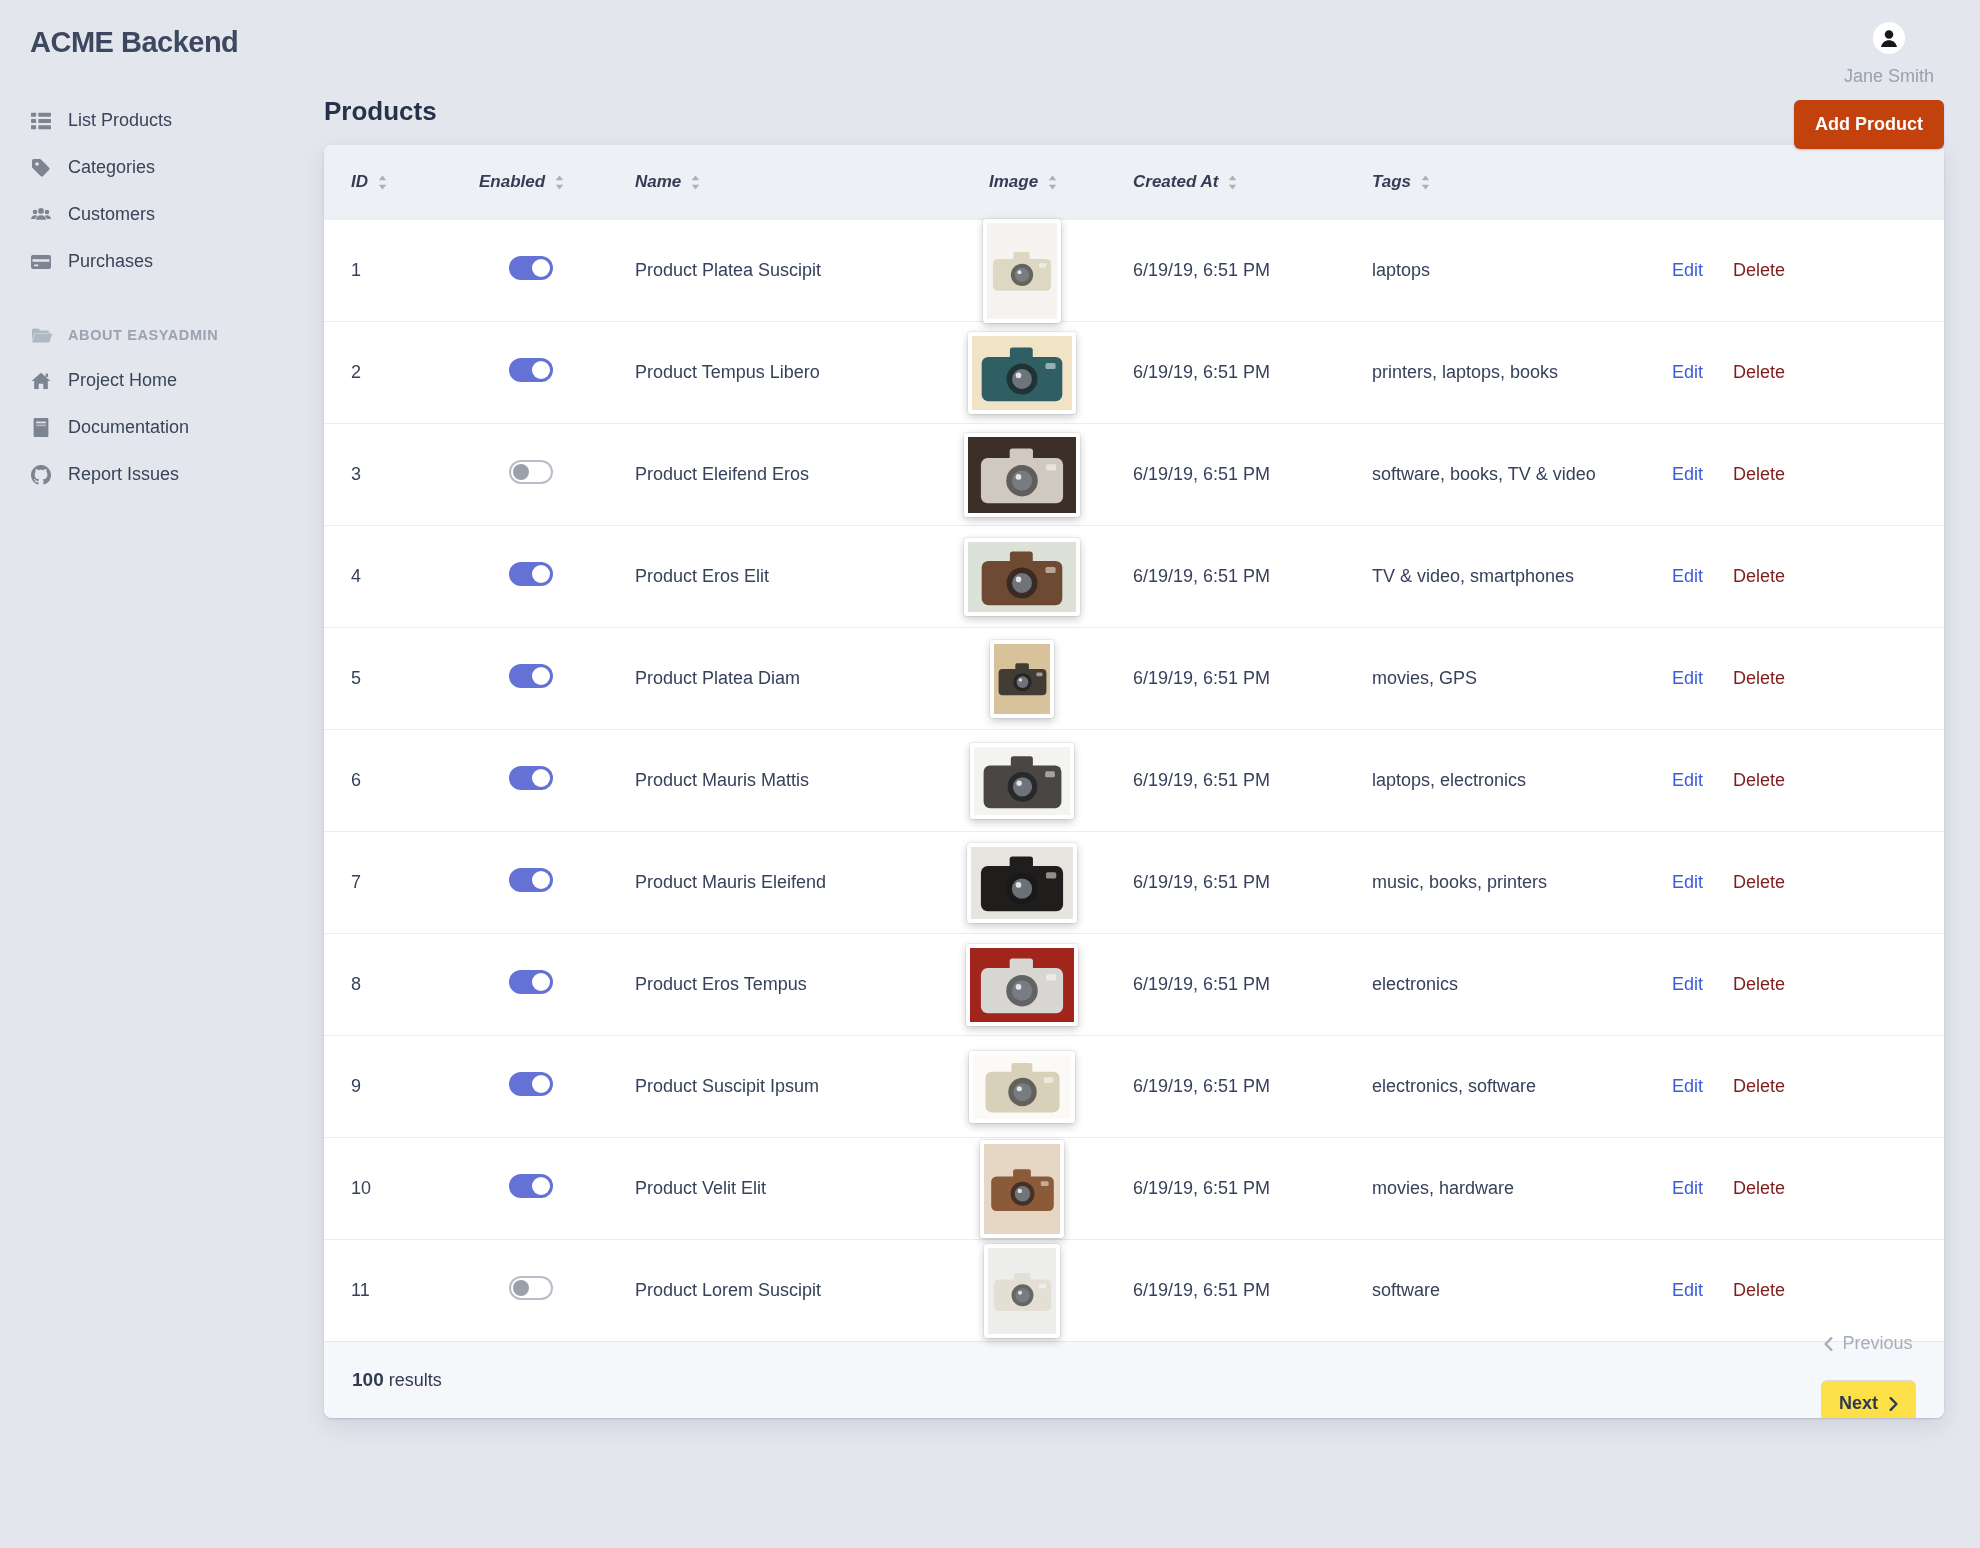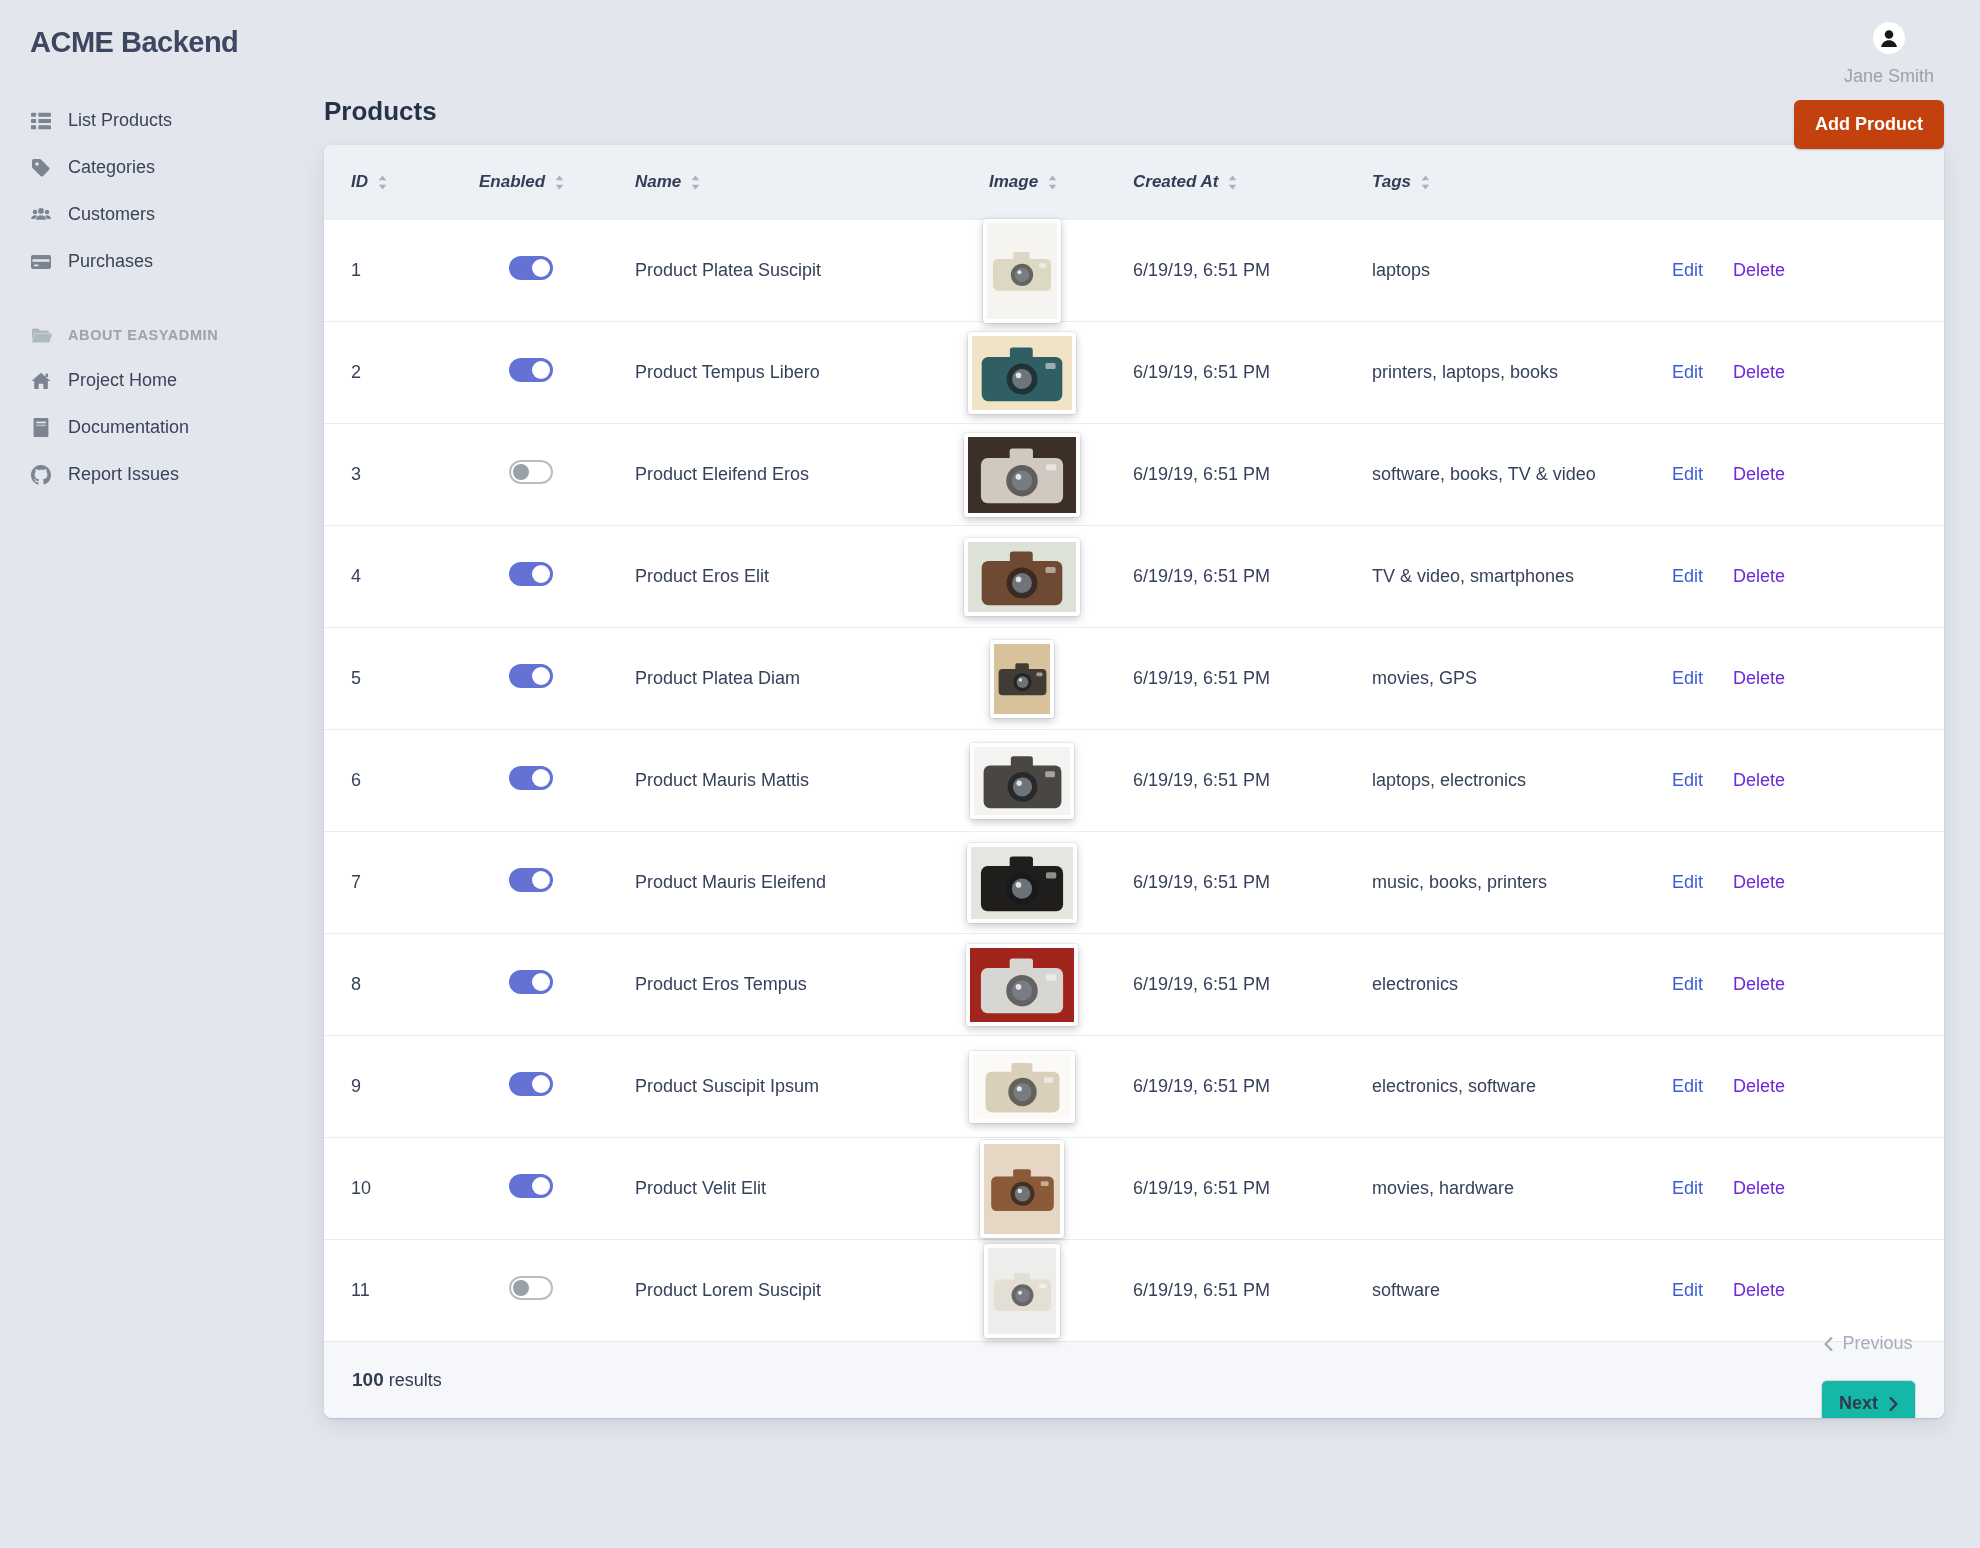--- a/index.html
+++ b/index.html
@@ -51,28 +51,28 @@
   .thumb-slot { width:116px; display:flex; justify-content:center; }
   .thumb { border:4px solid #fff; border-radius:3px; box-shadow:0 0 0 1px rgba(0,0,0,.05), 0 3px 9px rgba(0,0,0,.22); display:flex; align-items:center; justify-content:center; }
   
   .toggle { display:inline-block; width:44px; height:24px; border-radius:12px; position:relative; cursor:pointer; }
   .toggle.on { background:#6471d5; }
   .toggle.on .knob { position:absolute; right:3px; top:3px; width:18px; height:18px; border-radius:50%; background:#fff; }
   .toggle.off { background:#fff; border:2px solid #b7bdc7; }
   .toggle.off .knob { position:absolute; left:2px; top:2px; width:16px; height:16px; border-radius:50%; background:#99a1ab; }
   .link-edit, .link-delete { font-size:18px; font-weight:500; text-decoration:none; cursor:pointer; }
   .link-edit { color:#3c5bd9; }
-  .link-delete { color:#6d28d9; }
+  .link-delete { color:#7f1d1d; }
   
   .tfoot { display:flex; align-items:center; justify-content:space-between; height:77px; background:#f5f7fa; border-top:1px solid #e6eaef; padding:0 28px; }
   .results { font-size:18px; color:#303b52; }
   .results b { font-size:19px; font-weight:700; }
   .pager { display:flex; align-items:center; gap:26px;flex-direction:column; }
   .prev { display:flex; align-items:center; gap:9px; font-size:18px; color:#a6aeb9; cursor:pointer; }
-  .next-btn { display:flex; align-items:center; gap:11px; background:#14b8a6; border:1px solid #d5dae1; border-radius:6px; padding:12px 17px; font-size:18px; font-weight:600; font-family:inherit; color:#2f3a51; cursor:pointer; }
+  .next-btn { display:flex; align-items:center; gap:11px; background:#fde047; border:1px solid #d5dae1; border-radius:6px; padding:12px 17px; font-size:18px; font-weight:600; font-family:inherit; color:#2f3a51; cursor:pointer; }
   .chev { line-height:0; }
 </style>
 </head>
 <body>
 
 <div class="sidebar">
   <div class="brand">ACME Backend</div>
   <nav class="nav" id="nav-main">
   <div class="nav-item">
     <span class="icon">

